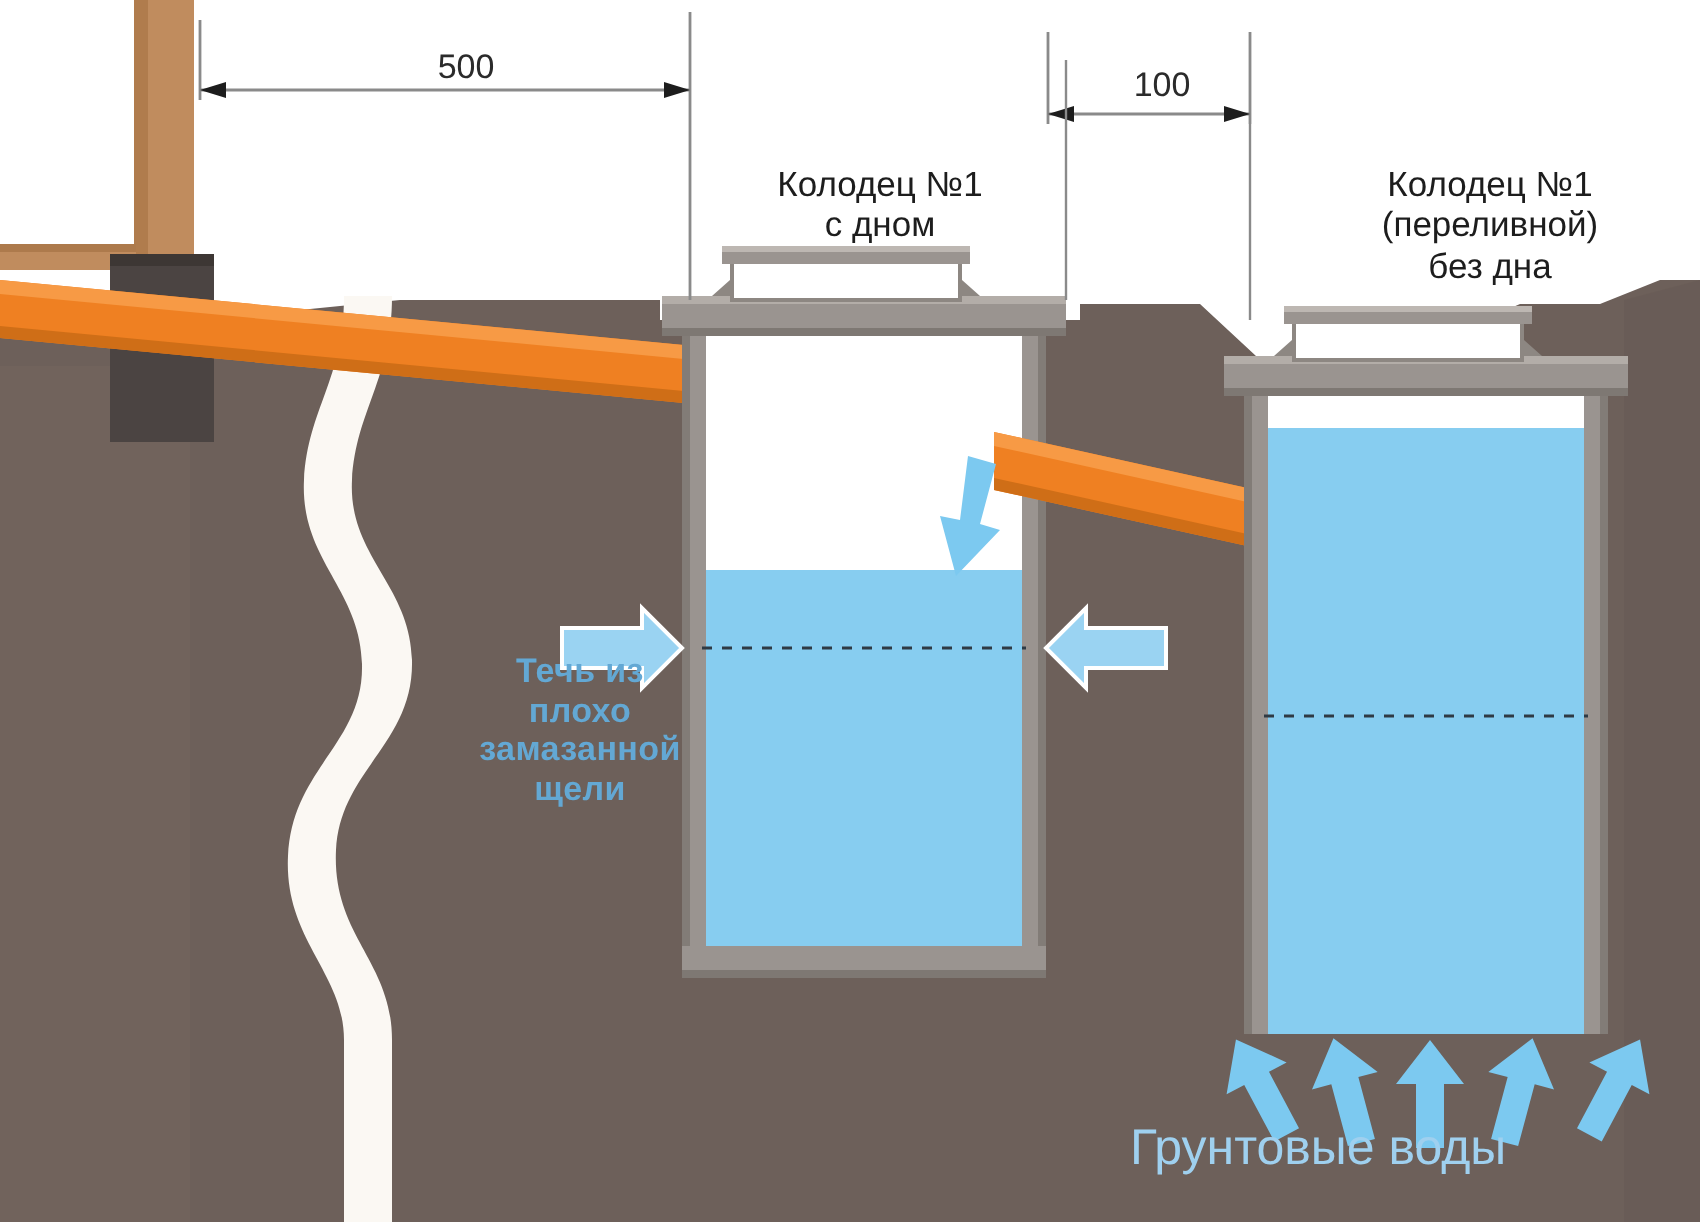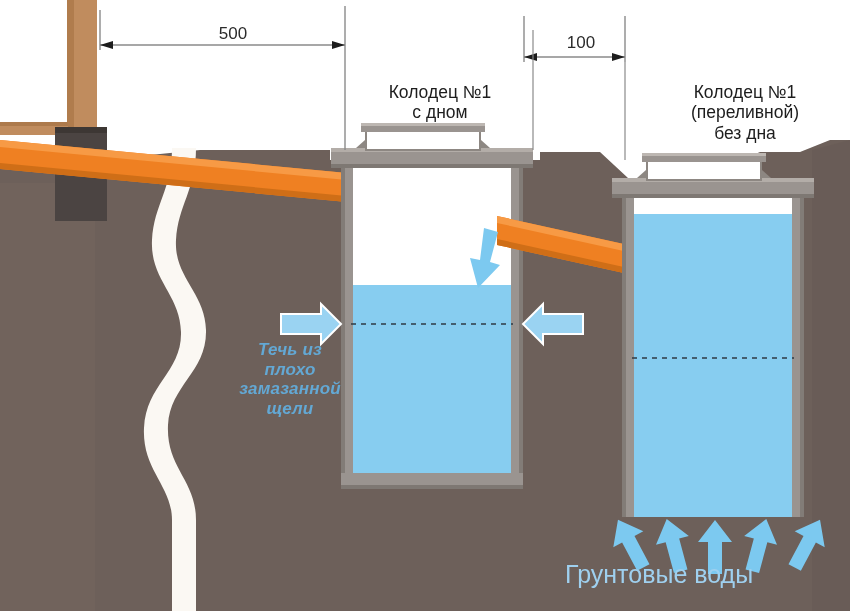--- a/index.html
+++ b/index.html
@@ -27,21 +27,21 @@
     font-size:17px;font-weight:bold;color:#63a8d4;text-align:center;
     letter-spacing:.2px;
   }
   .ground-note{
     font-size:25px;color:#9fd0ef;text-align:left;
   }
   #dim500{left:120px;top:24px;width:226px;}
   #dim120{left:521px;top:33px;width:120px;}
   #t1{left:340px;top:82px;width:200px;}
   #t2{left:640px;top:82px;width:210px;}
-  #leak{left:225px;top:340px;width:130px;font-style:italic;}
+  #leak{left:225px;top:326px;width:130px;}
   #gw{left:565px;top:560px;width:285px;}
 </style>
 </head>
 <body>
 
 <div id="stage">
 <svg width="850" height="611" viewBox="0 0 850 611" xmlns="http://www.w3.org/2000/svg">
 
   <rect x="0" y="0" width="850" height="611" fill="#ffffff"></rect>
 

